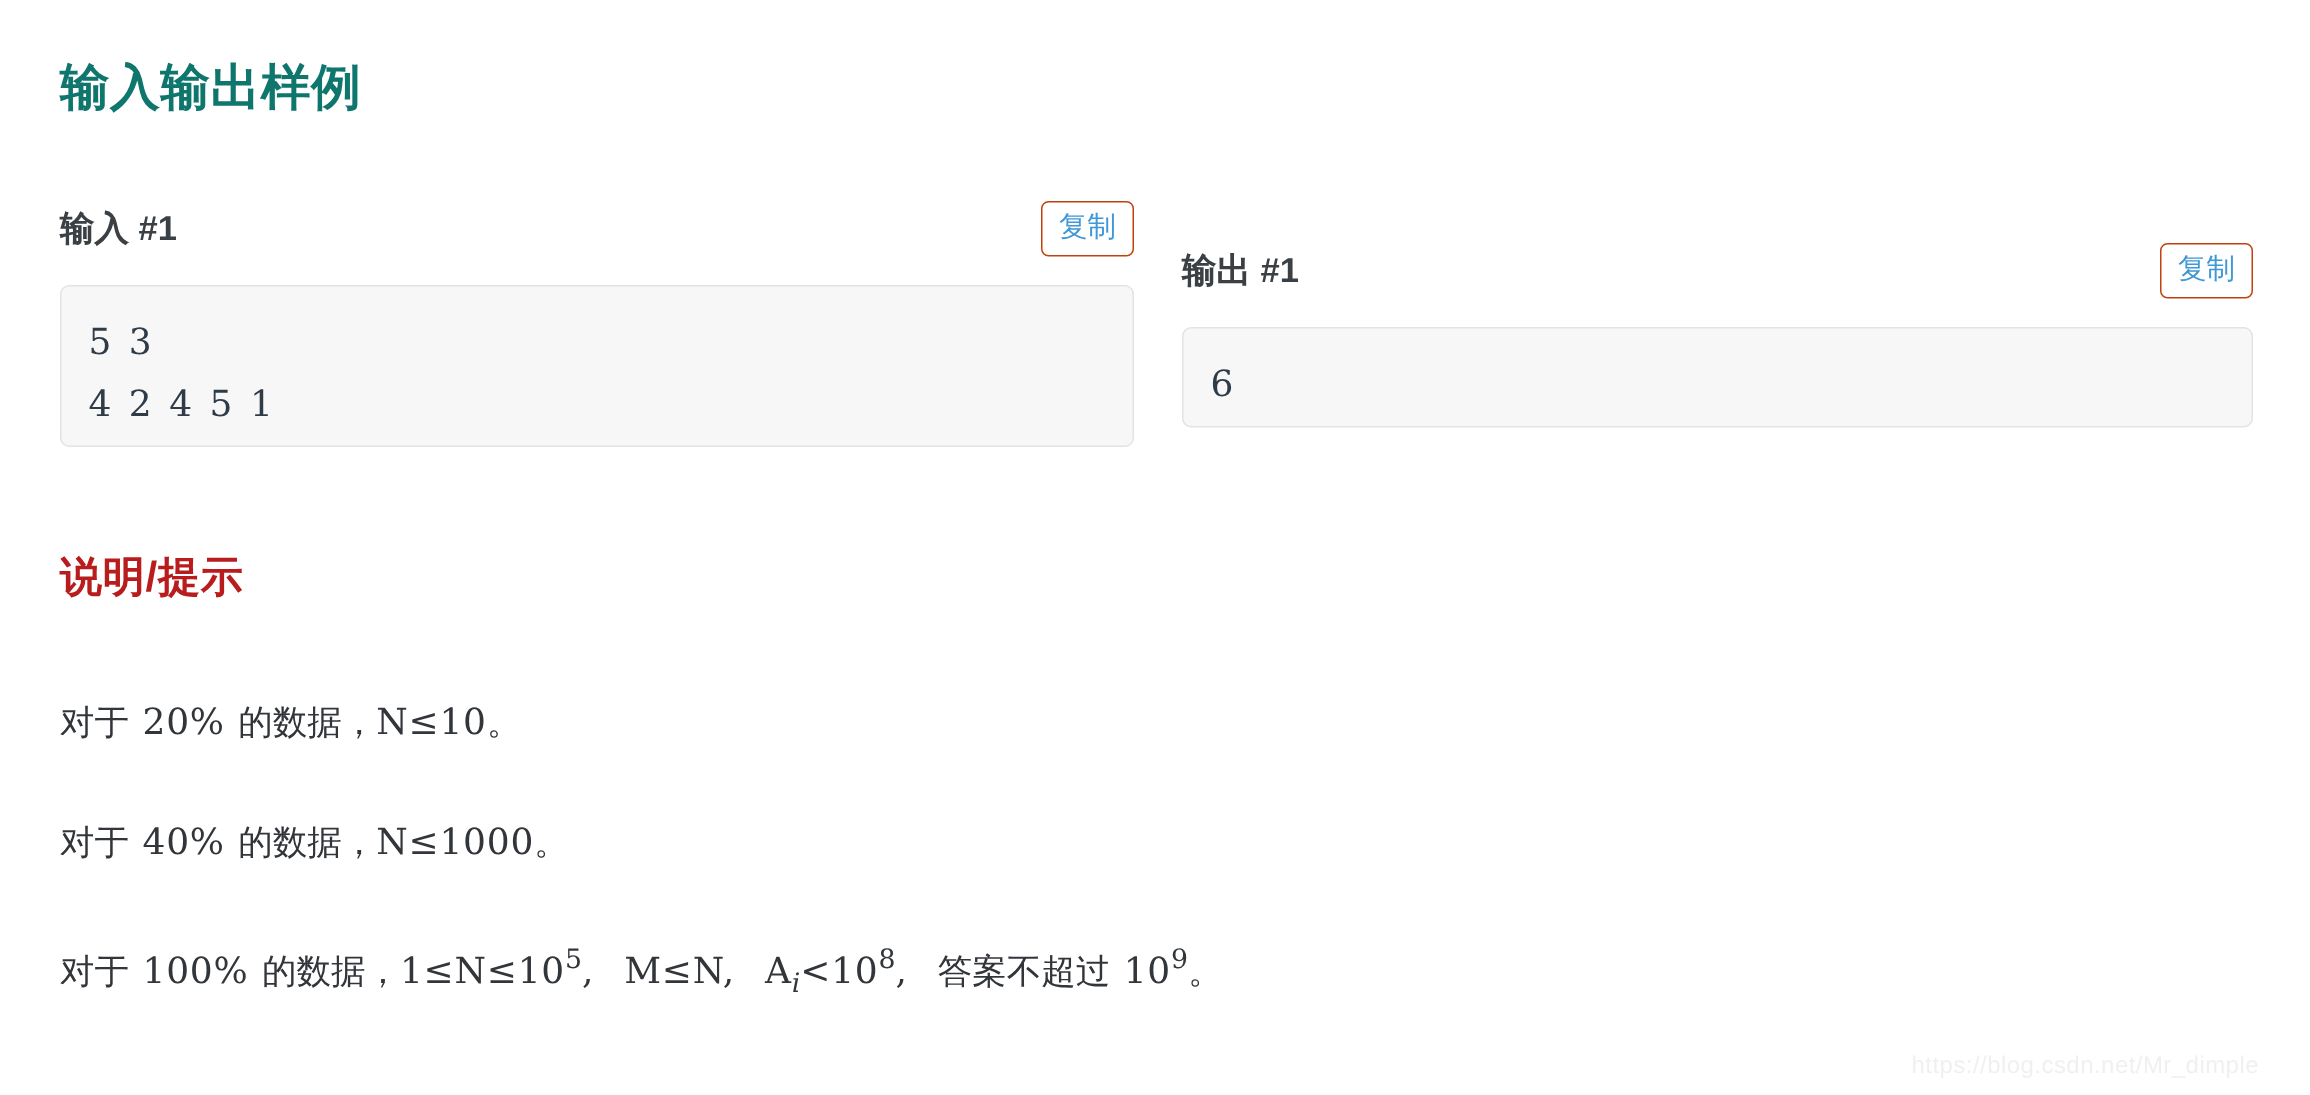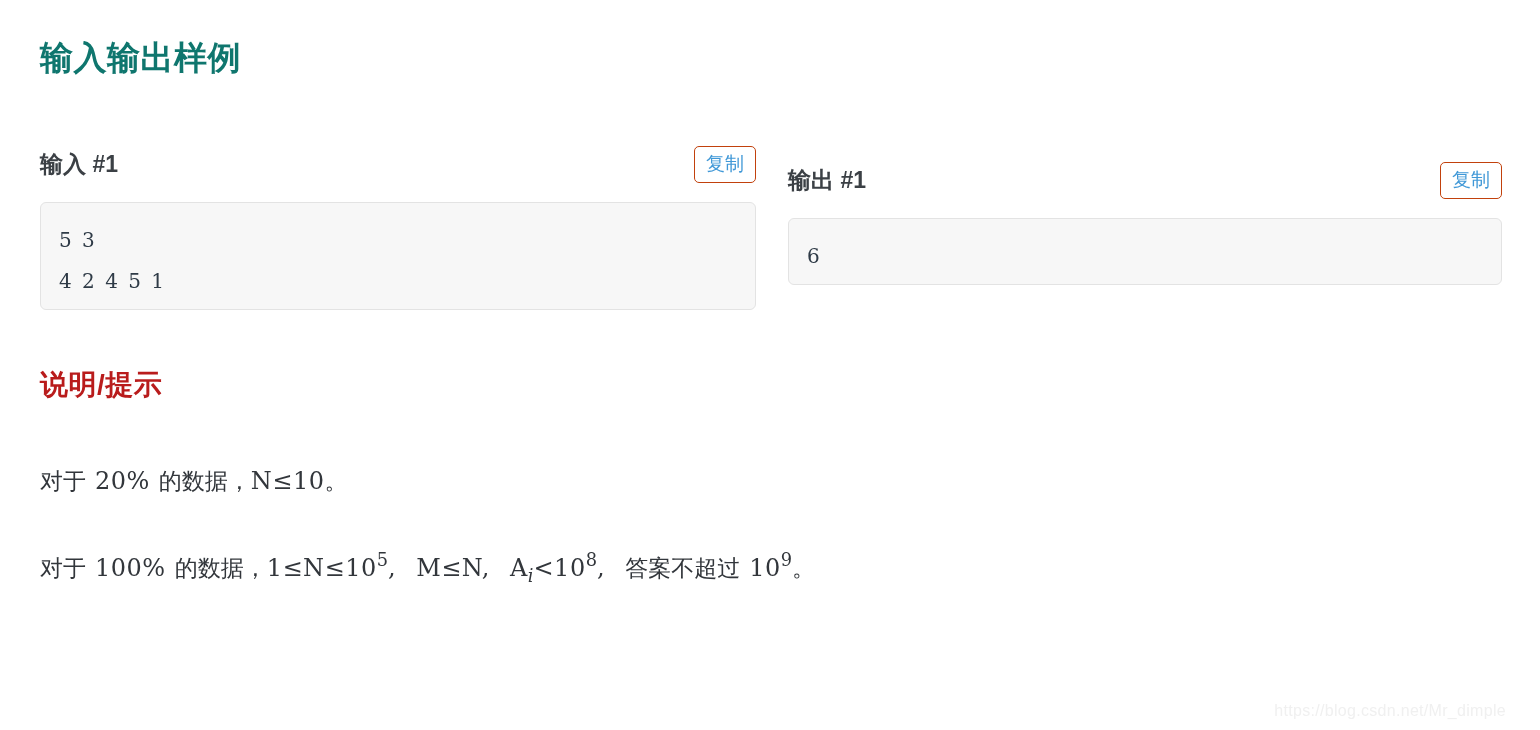--- a/index.html
+++ b/index.html
@@ -48,21 +48,21 @@
     letter-spacing: 0.5px;
     color: #b91c1c;
     line-height: 1.2;
     white-space: nowrap;
   }
 
   
   .sample {
     position: absolute;
   }
-  .sample-input  { left: 40px;  top: 134px; width: 716px; margin-top: 12px; }
+  .sample-input  { left: 40px;  top: 134px; width: 716px; }
   .sample-output { left: 788px; top: 134px; width: 714px; margin-top: 28px; }
 
   .sample-head {
     position: relative;
     height: 44px;
   }
   .sample-label {
     position: absolute;
     left: 0;
     top: 2px;
@@ -90,21 +90,21 @@
   }
 
   .code-block {
     box-sizing: border-box;
     margin-top: 12px;
     padding: 17px 18px 18px 18px;
     background: #f7f7f7;
     border: 1px solid #e3e3e3;
     border-radius: 6px;
     font-family: "DejaVu Serif", "Liberation Serif", serif;
-    font-size: 20px;
+    font-size: 24px;
     line-height: 41px;
     color: #2f3b47;
     white-space: pre;
     letter-spacing: 2px;
     overflow: hidden;
   }
   .code-block.two-line { height: 108px; }
   .code-block.one-line { height: 67px; }
 
   
@@ -182,20 +182,23 @@
   </div>
 
   <div class="section-title">说明/提示</div>
 
   <div class="hints">
 
     <div class="hint-line">
       <span class="zh">对于</span><span class="gap"></span><span class="mth">20%</span><span class="gap"></span><span class="zh">的数据，</span><span class="mth var">N</span><span class="mth op">≤</span><span class="mth">10</span><span class="zh">。</span>
     </div>
 
+    <div class="hint-line">
+      <span class="zh">对于</span><span class="gap"></span><span class="mth">40%</span><span class="gap"></span><span class="zh">的数据，</span><span class="mth var">N</span><span class="mth op">≤</span><span class="mth">1000</span><span class="zh">。</span>
+    </div>
 
     <div class="hint-line">
       <span class="zh">对于</span><span class="gap"></span><span class="mth">100%</span><span class="gap"></span><span class="zh">的数据，</span><span class="mth">1</span><span class="mth op">≤</span><span class="mth var">N</span><span class="mth op">≤</span><span class="mth">10</span><span class="mth sup">5</span><span class="mth">,</span><span class="gap-lg"></span><span class="mth var">M</span><span class="mth op">≤</span><span class="mth var">N</span><span class="mth">,</span><span class="gap-lg"></span><span class="mth var">A</span><span class="mth sub">i</span><span class="mth op">&lt;</span><span class="mth">10</span><span class="mth sup">8</span><span class="mth">,</span><span class="gap-lg"></span><span class="zh">答案不超过</span><span class="gap"></span><span class="mth">10</span><span class="mth sup">9</span><span class="zh">。</span>
     </div>
 
   </div>
 
   <div class="watermark">https://blog.csdn.net/Mr_dimple</div>
 
 </div>

